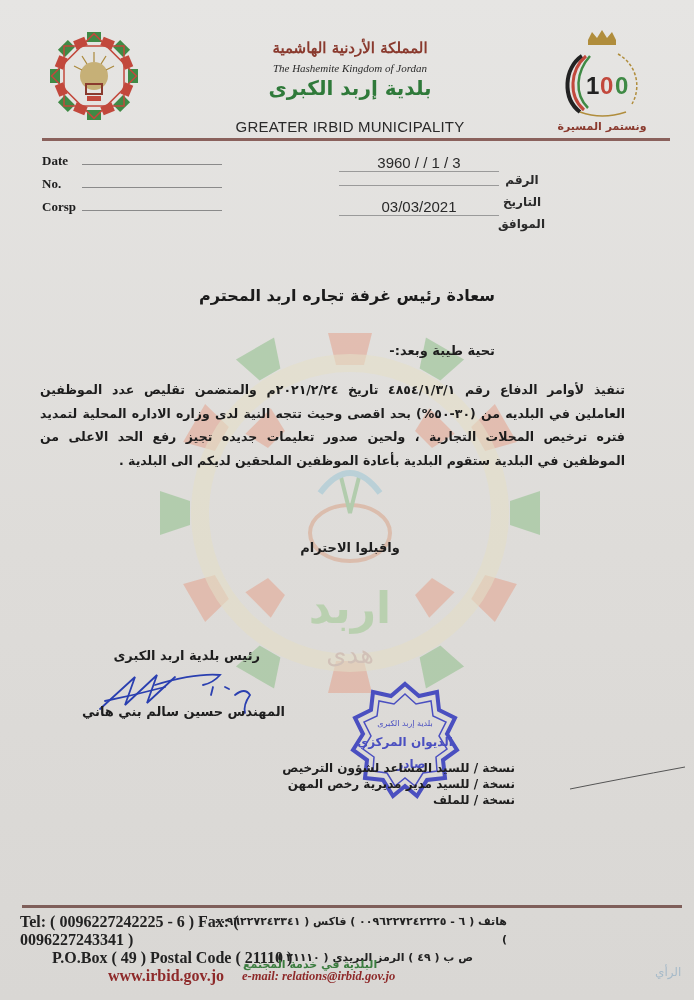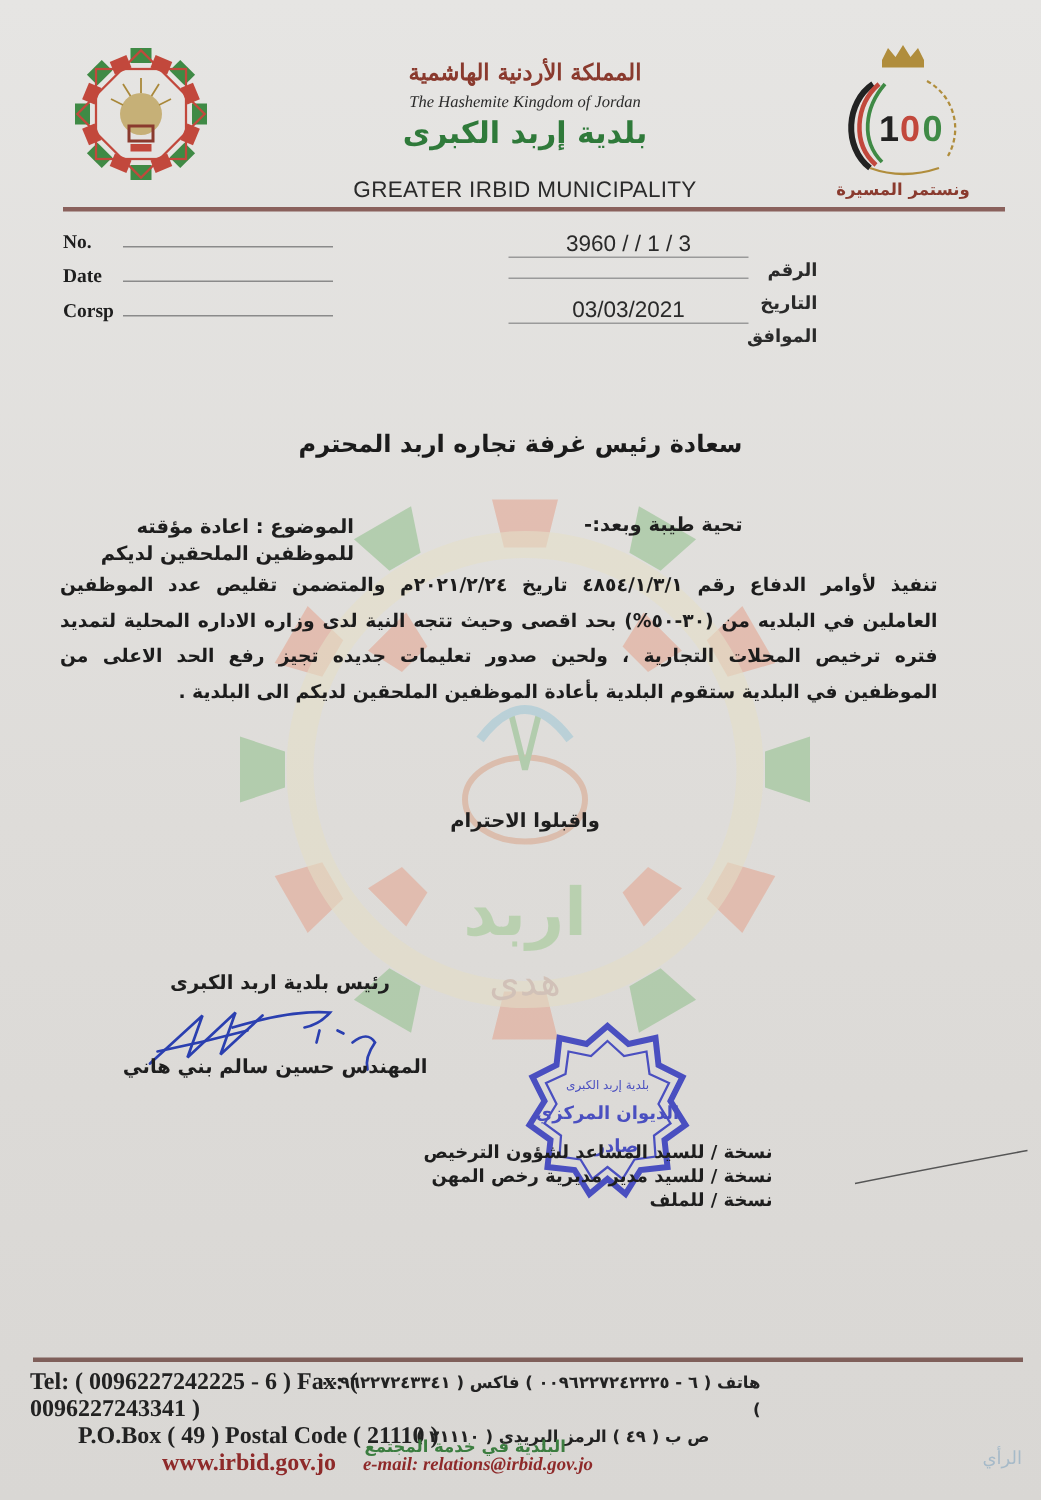--- a/index.html
+++ b/index.html
@@ -23,21 +23,21 @@
     .muni-en { font-family: "Liberation Sans", sans-serif; font-weight: normal; font-size: 15px; color: #2a2a2a; letter-spacing: 0.2px; margin-top: 17px; }
     .rule-top { position: absolute; left: 42px; top: 138px; width: 628px; height: 3px; background: #7a4a44; opacity: 0.85; }
 
     
     .ref-left { position: absolute; left: 42px; top: 146px; font-family: "Liberation Serif", serif; font-weight: bold; font-size: 13px; }
     .ref-row { height: 23px; display: flex; align-items: flex-end; }
     .ref-row .lbl { width: 40px; }
     .ref-row .line { width: 140px; border-bottom: 1px solid #8a8a8a; height: 14px; margin-bottom: 4px; margin-left: 0; }
     .ref-right { position: absolute; right: 30px; top: 152px; direction: rtl; }
     .ref-r-row { height: 22px; display: flex; align-items: center; direction: rtl; }
-    .ref-r-row .lbl { width: 46px; font-size: 12px; font-weight: bold; text-align: right; color: #2a2a2a; margin-top: 33px; }
+    .ref-r-row .lbl { width: 46px; font-size: 12px; font-weight: bold; text-align: center; color: #2a2a2a; margin-top: 33px; }
     .ref-r-row .val { width: 160px; text-align: center; font-family: "Liberation Sans", sans-serif; font-size: 15px; color: #2a2a2a; border-bottom: 1px solid #9a9a9a; line-height: 16px; direction: ltr; }
 
     
     .watermark { position: absolute; left: 150px; top: 318px; width: 400px; height: 390px; opacity: 0.55; }
 
     
     .recipient { position: absolute; left: 0; top: 286px; width: 694px; text-align: center; direction: rtl; font-weight: bold; font-size: 16px; color: #1b1b1b; }
     .greeting { position: absolute; right: 80px; top: 343px; direction: rtl; font-size: 13px; font-weight: bold; }
     .subject { position: absolute; left: 36px; top: 343px; width: 200px; direction: rtl; font-size: 13px; font-weight: bold; text-align: right; line-height: 18px; }
     .para { position: absolute; left: 40px; top: 378px; width: 585px; direction: rtl; text-align: justify; font-size: 12.5px; font-weight: bold; line-height: 23.5px; color: #1c1c1c; }
@@ -128,26 +128,26 @@
     <text x="48" y="68" font-family="Liberation Sans, sans-serif" font-weight="bold" font-size="24" fill="#c2483c">0</text>
     <text x="63" y="68" font-family="Liberation Sans, sans-serif" font-weight="bold" font-size="24" fill="#3f8a45">0</text>
     <path d="M28 86 Q 50 94, 74 86" fill="none" stroke="#b08d3c" stroke-width="1.5"></path>
   </svg>
   <div style="position:absolute;left:552px;top:120px;width:100px;text-align:center;direction:rtl;font-size:11px;font-weight:bold;color:#8a3a2e;">ونستمر المسيرة</div>
 
   <div class="rule-top"></div>
 
   <div class="ref-left">
     <div class="ref-row">
+      <span class="lbl">Date</span>
+      <span class="line"></span>
+    </div>
+    <div class="ref-row">
       <span class="lbl">No.</span>
       <span class="line" style="margin-left:0;"></span>
-    </div>
-    <div class="ref-row">
-      <span class="lbl">Date</span>
-      <span class="line"></span>
     </div>
     <div class="ref-row">
       <span class="lbl">Corsp</span>
       <span class="line"></span>
     </div>
   </div>
 
   <div class="ref-right">
     <div class="ref-r-row">
       <span class="lbl">الرقم</span>
@@ -189,24 +189,20 @@
       <ellipse cx="0" cy="20" rx="40" ry="28" fill="none" stroke="#d9a48a" stroke-width="4"></ellipse>
       <path d="M-10 -40 L0 0 L10 -40" fill="none" stroke="#8fbf8a" stroke-width="4"></path>
       <path d="M-30 -20 Q 0 -60 30 -20" fill="none" stroke="#9cc7d6" stroke-width="6"></path>
       <text x="0" y="110" text-anchor="middle" font-family="DejaVu Sans, sans-serif" font-size="44" font-weight="bold" fill="#9cc88f">اربد</text>
       <text x="0" y="150" text-anchor="middle" font-family="DejaVu Serif, serif" font-size="26" fill="#c9ad9e">هدى</text>
     </g>
   </svg>
 
   <div class="recipient">سعادة رئيس غرفة تجاره اربد المحترم</div>
   <div class="greeting">تحية طيبة وبعد:-</div>
-  <div class="subject">
-    <div>الموضوع : اعادة مؤقته</div>
-    <div>للموظفين الملحقين لديكم</div>
-  </div>
   <div class="para">تنفيذ لأوامر الدفاع رقم ٤٨٥٤/١/٣/١ تاريخ ٢٠٢١/٢/٢٤م والمتضمن تقليص عدد الموظفين العاملين في البلديه من (٣٠-٥٠%) بحد اقصى وحيث تتجه النية لدى وزاره الاداره المحلية لتمديد فتره ترخيص المحلات التجارية ، ولحين صدور تعليمات جديده تجيز رفع الحد الاعلى من الموظفين في البلدية ستقوم البلدية بأعادة الموظفين الملحقين لديكم الى البلدية .</div>
   <div class="closing">واقبلوا الاحترام</div>
 
   <div class="sig-title">رئيس بلدية اربد الكبرى</div>
   <svg class="signature" viewBox="0 0 165 50">
     <g fill="none" stroke="#2a3fb0" stroke-width="1.8" stroke-linecap="round">
       <path d="M5 44 L40 12 L30 40 L62 10 L52 38 L80 12"></path>
       <path d="M10 36 Q 40 30 70 22"></path>
       <path d="M60 20 Q 100 8 125 10 Q 118 18 108 20"></path>
       <path d="M118 22 L 116 30"></path>

